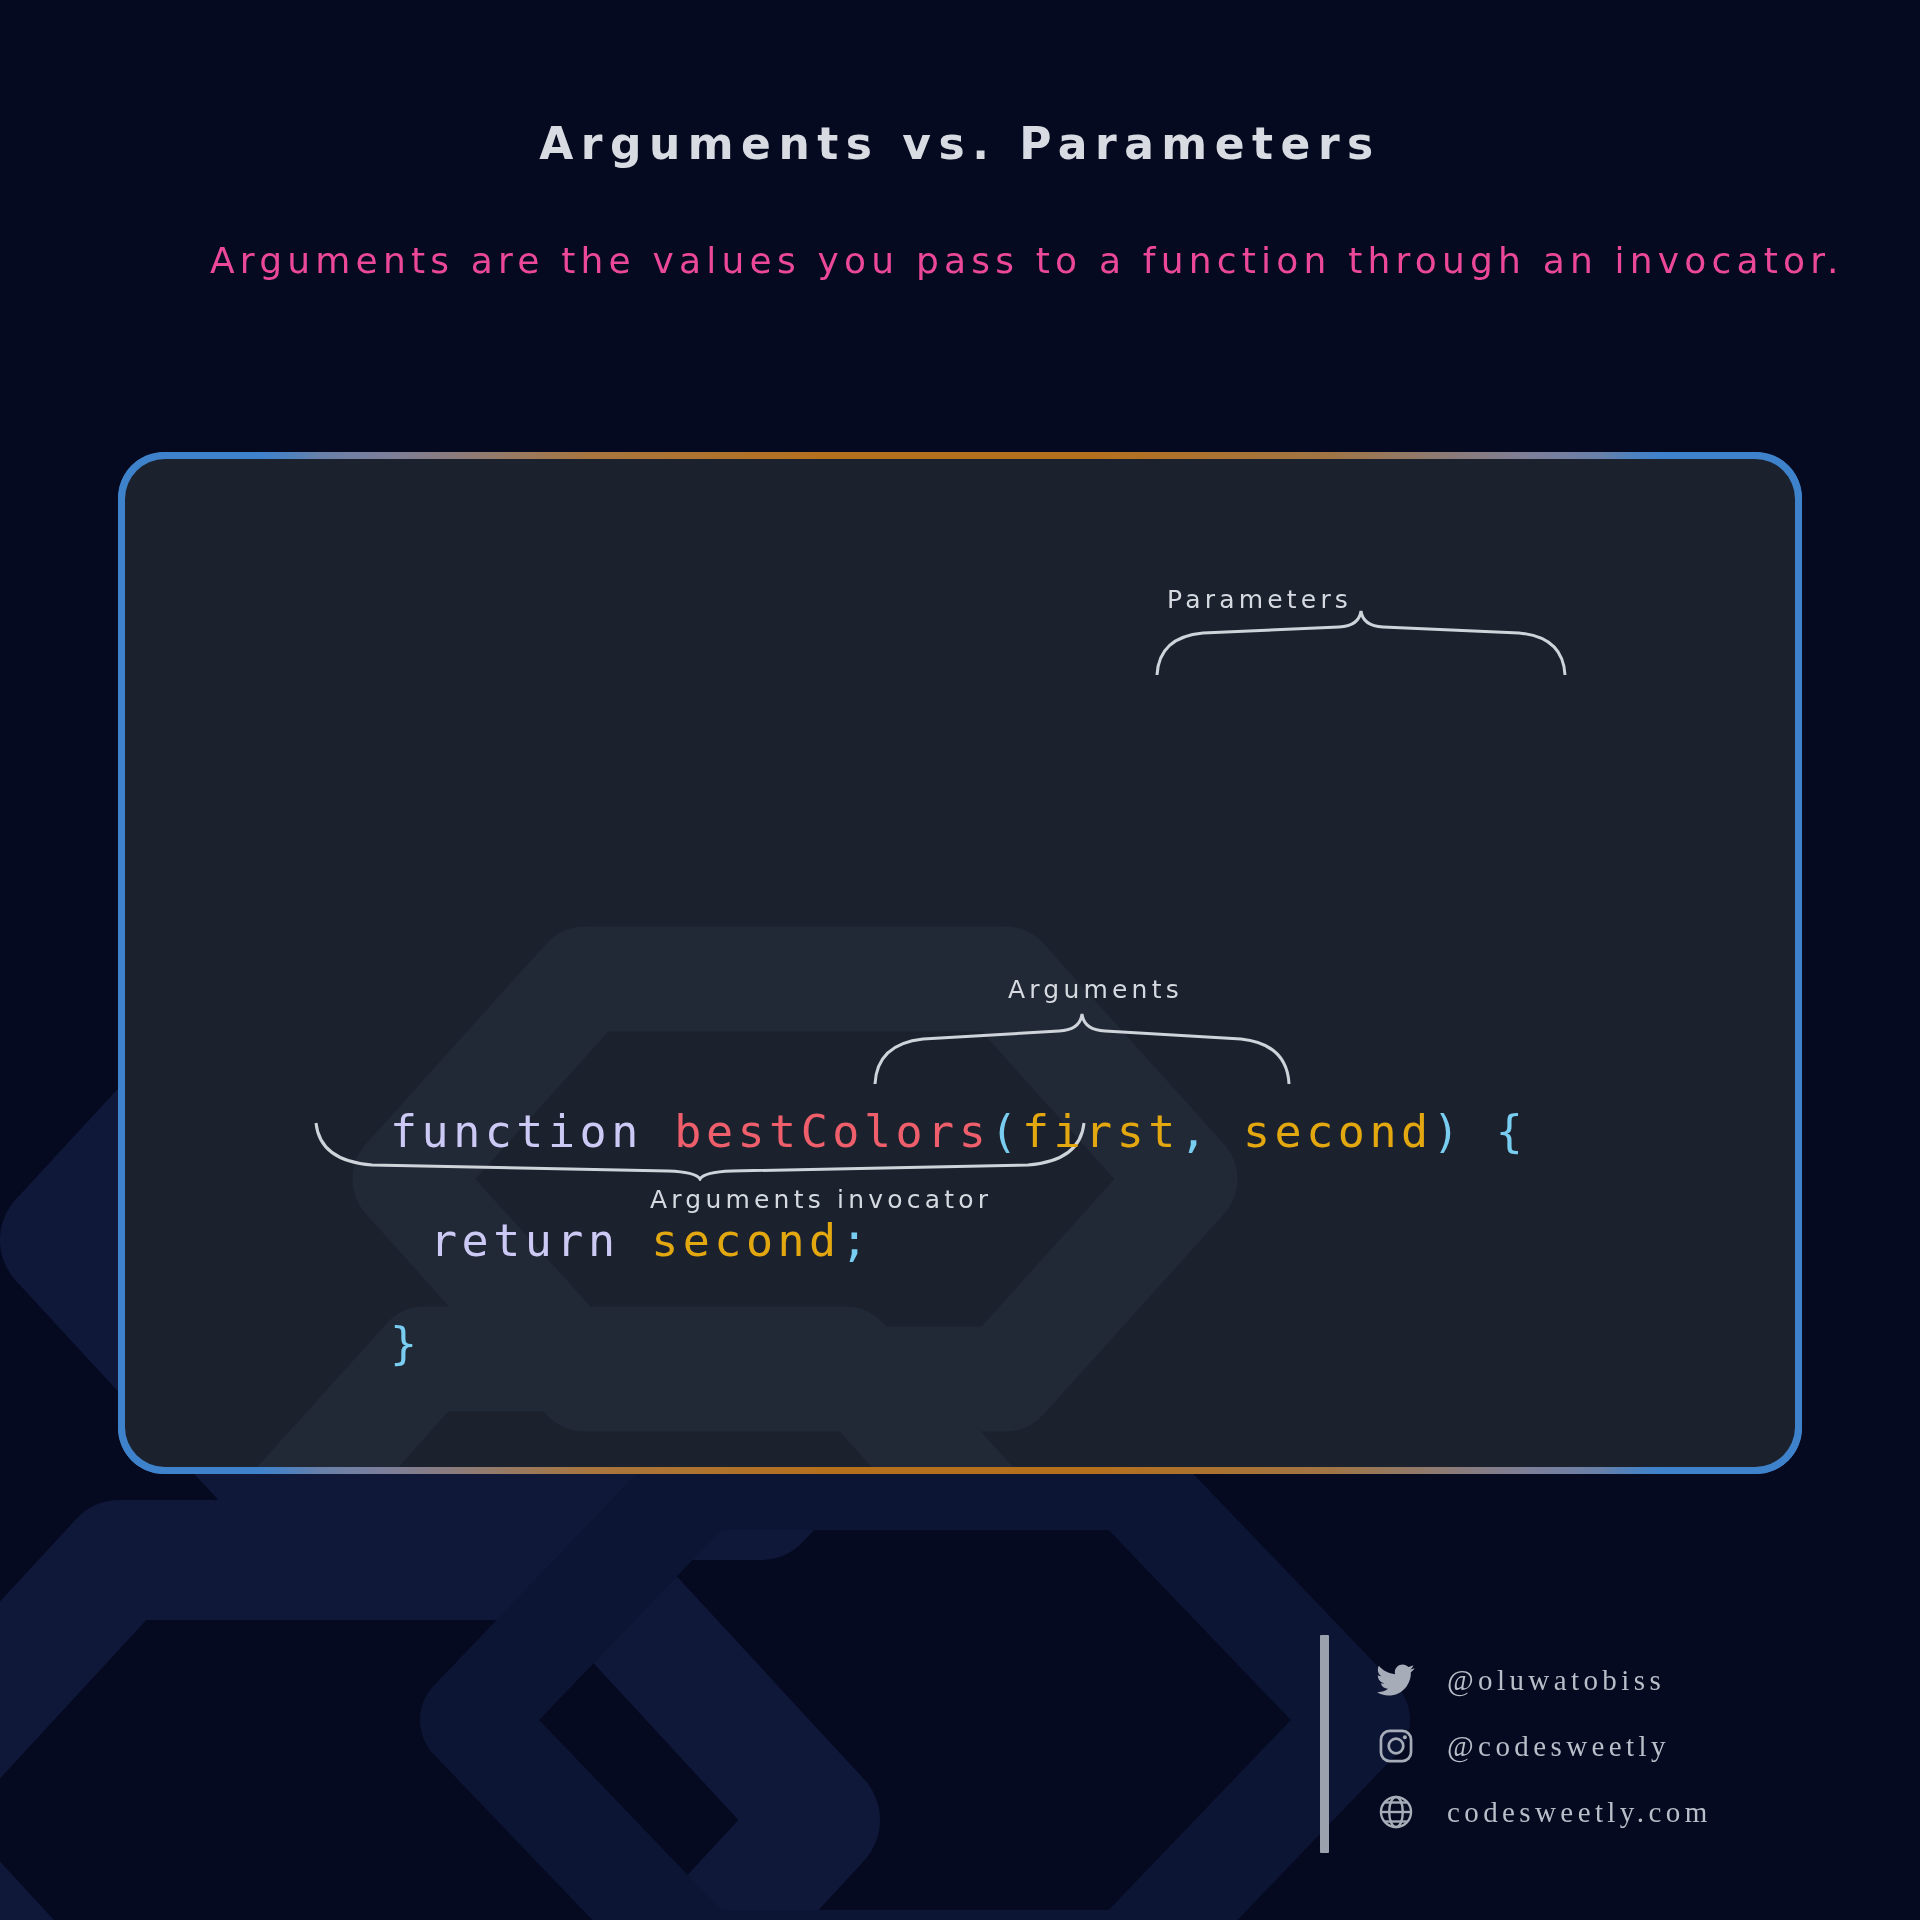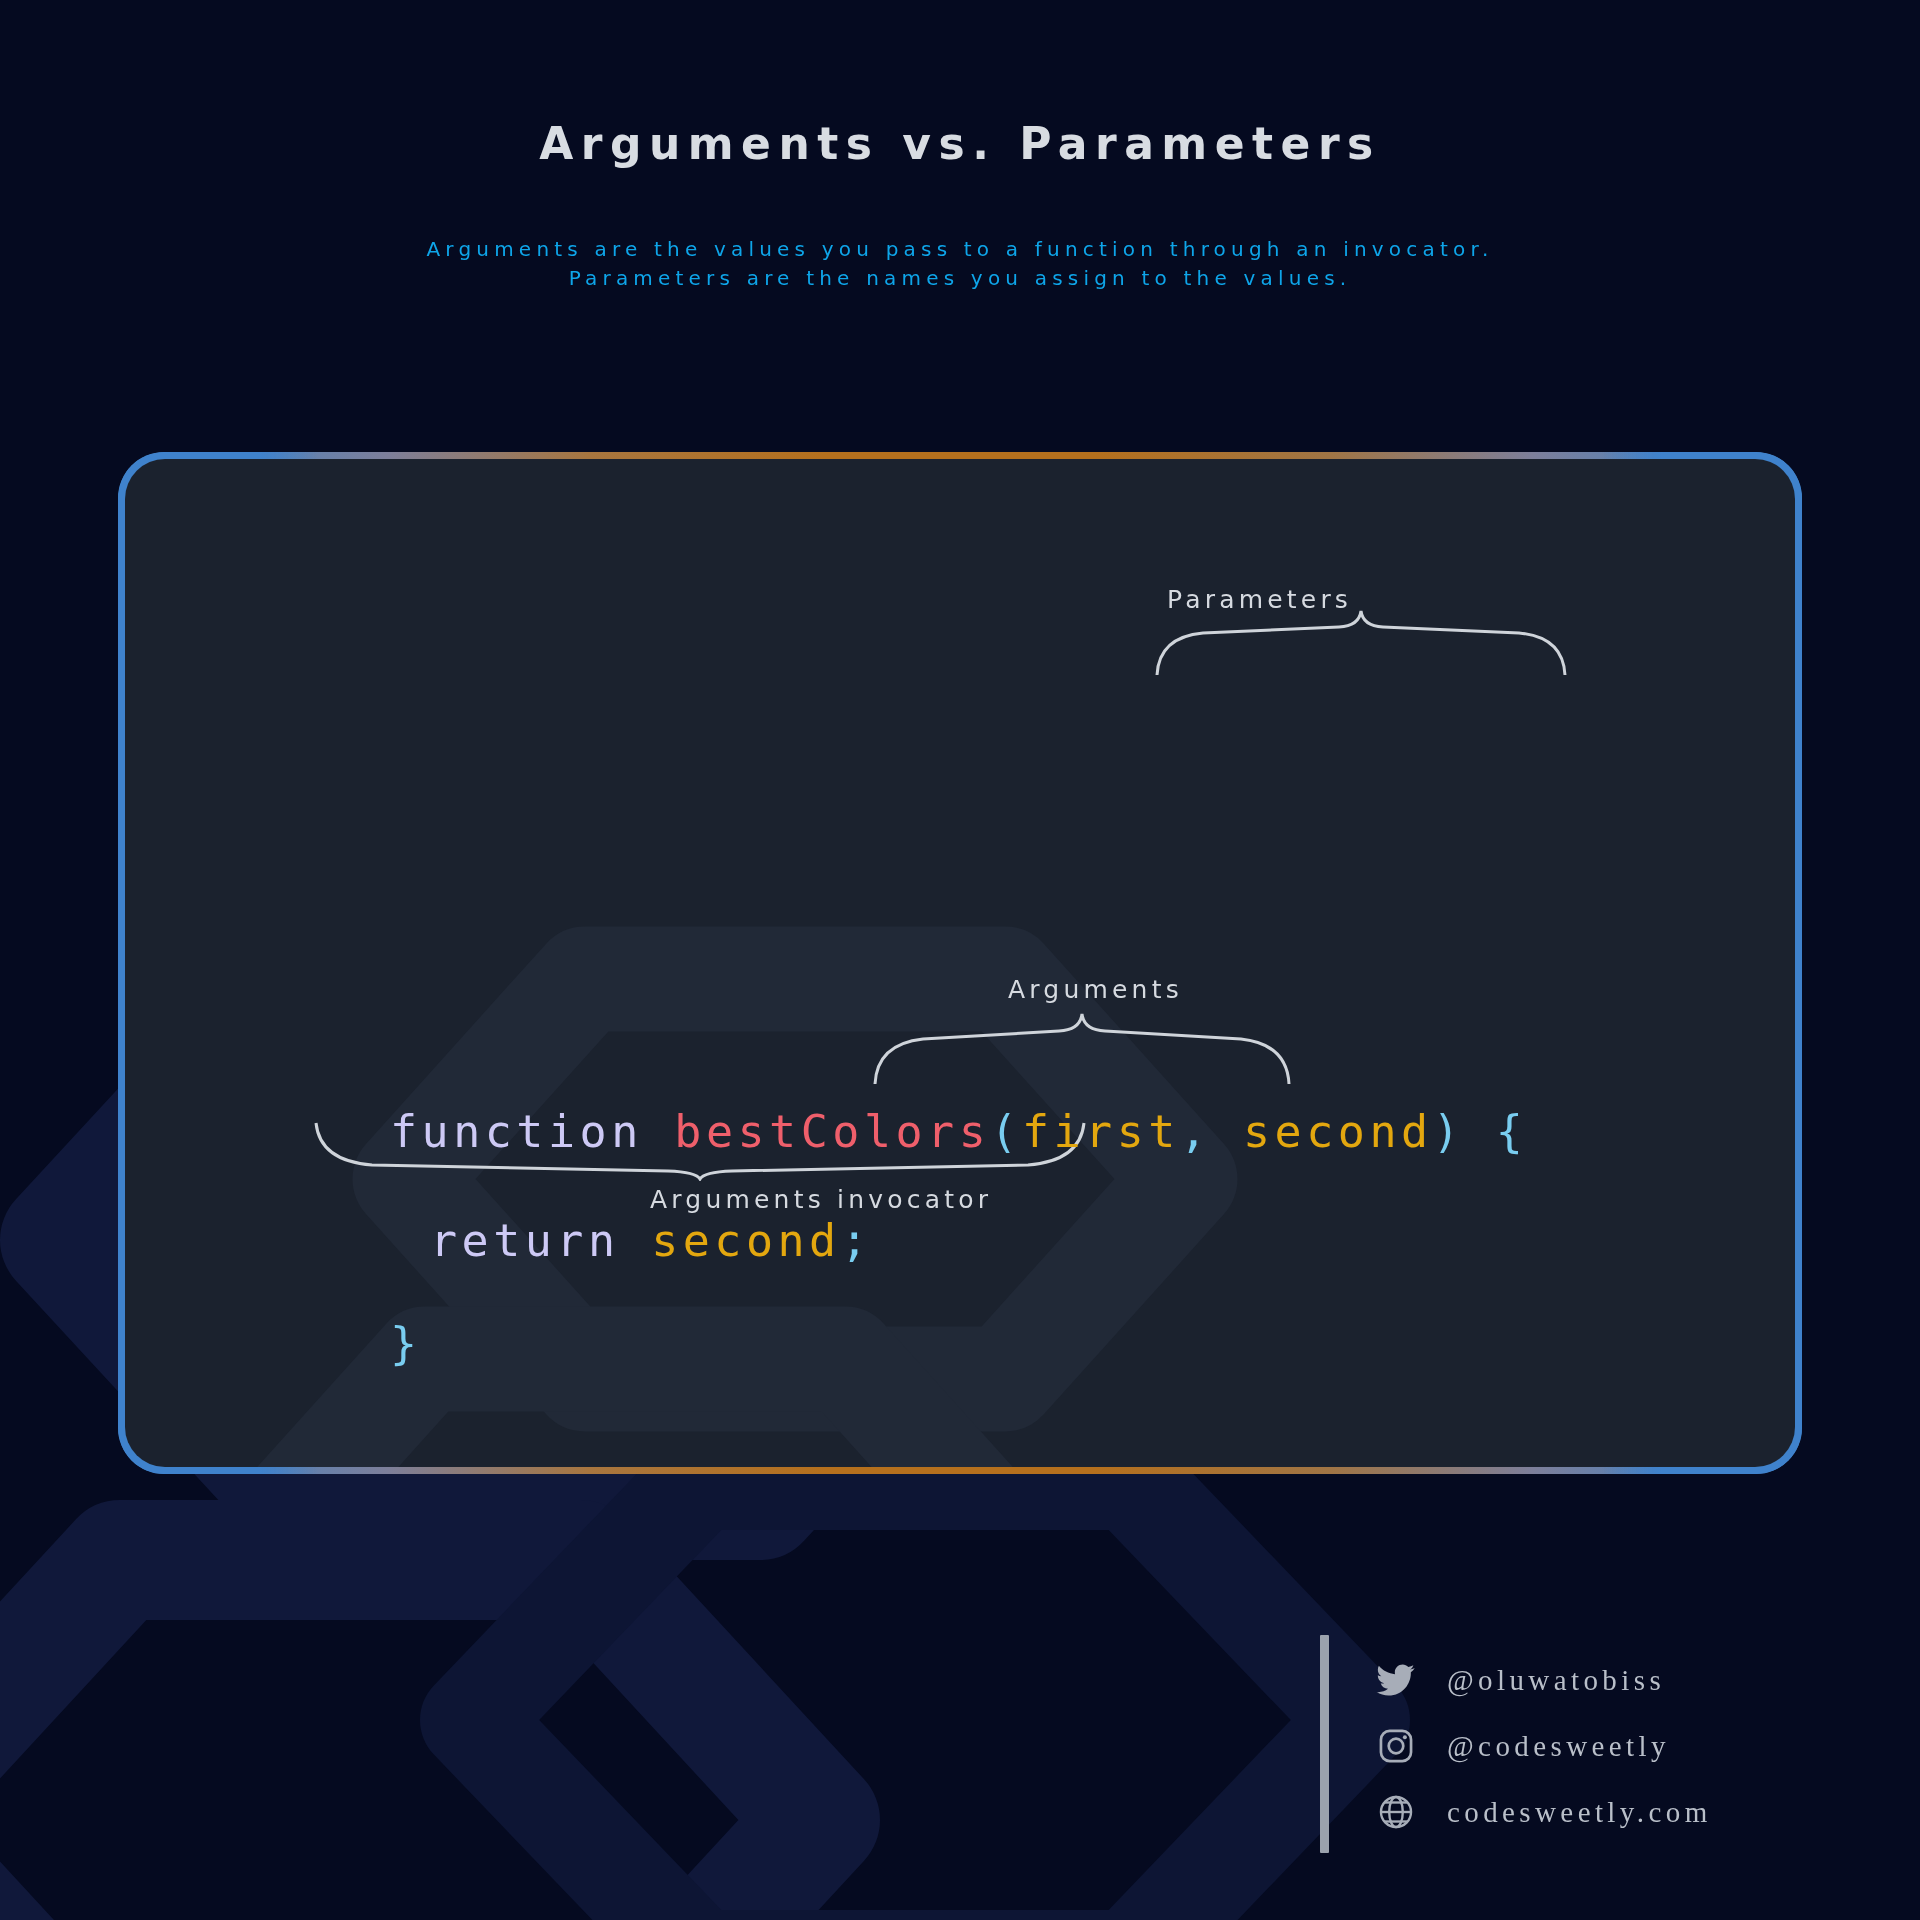--- a/index.html
+++ b/index.html
@@ -36,23 +36,23 @@
     font-size: 44px;
     font-weight: bold;
     letter-spacing: 7.5px;
     color: #d8dce2;
     margin: 0;
     line-height: 1.2;
   }
   .subtitle {
     margin: 64px auto 0 auto;
     font-family: "DejaVu Sans", sans-serif;
-    font-size: 20px;
+    font-size: 36px;
     letter-spacing: 5.2px;
-    color: #0ea5e9;
+    color: #ec4899;
     line-height: 1.45;
     width: 1500px;
   }
   .subtitle div { white-space: nowrap; }
 
   
   .card-outer {
     position: absolute;
     left: 118px;
     top: 452px;
@@ -201,21 +201,20 @@
     </g>
     <g fill="none" stroke="#0d1534" stroke-width="100" stroke-linejoin="round">
       <path d="M 700 1480 L 470 1720 L 700 1960 L 1130 1960 L 1360 1720 L 1130 1480 Z"></path>
     </g>
   </svg>
 
   <div class="header">
     <h1 class="title">Arguments vs. Parameters</h1>
     <div class="subtitle">
       <div>Arguments are the values you pass to a function through an invocator.</div>
-      <div>Parameters are the names you assign to the values.</div>
     </div>
   </div>
 
   <div class="card-outer">
     <div class="card-inner">
 
       <svg class="card-watermark" width="1670" height="1008" viewBox="0 0 1670 1008">
         <g fill="none" stroke="#212937" stroke-width="105" stroke-linejoin="round">
           <path d="M 460 520 L 280 720 L 460 920 L 880 920 L 1060 720 L 880 520 Z"></path>
           <path d="M 300 900 L 120 1100 L 300 1300 L 720 1300 L 900 1100 L 720 900 Z"></path>

